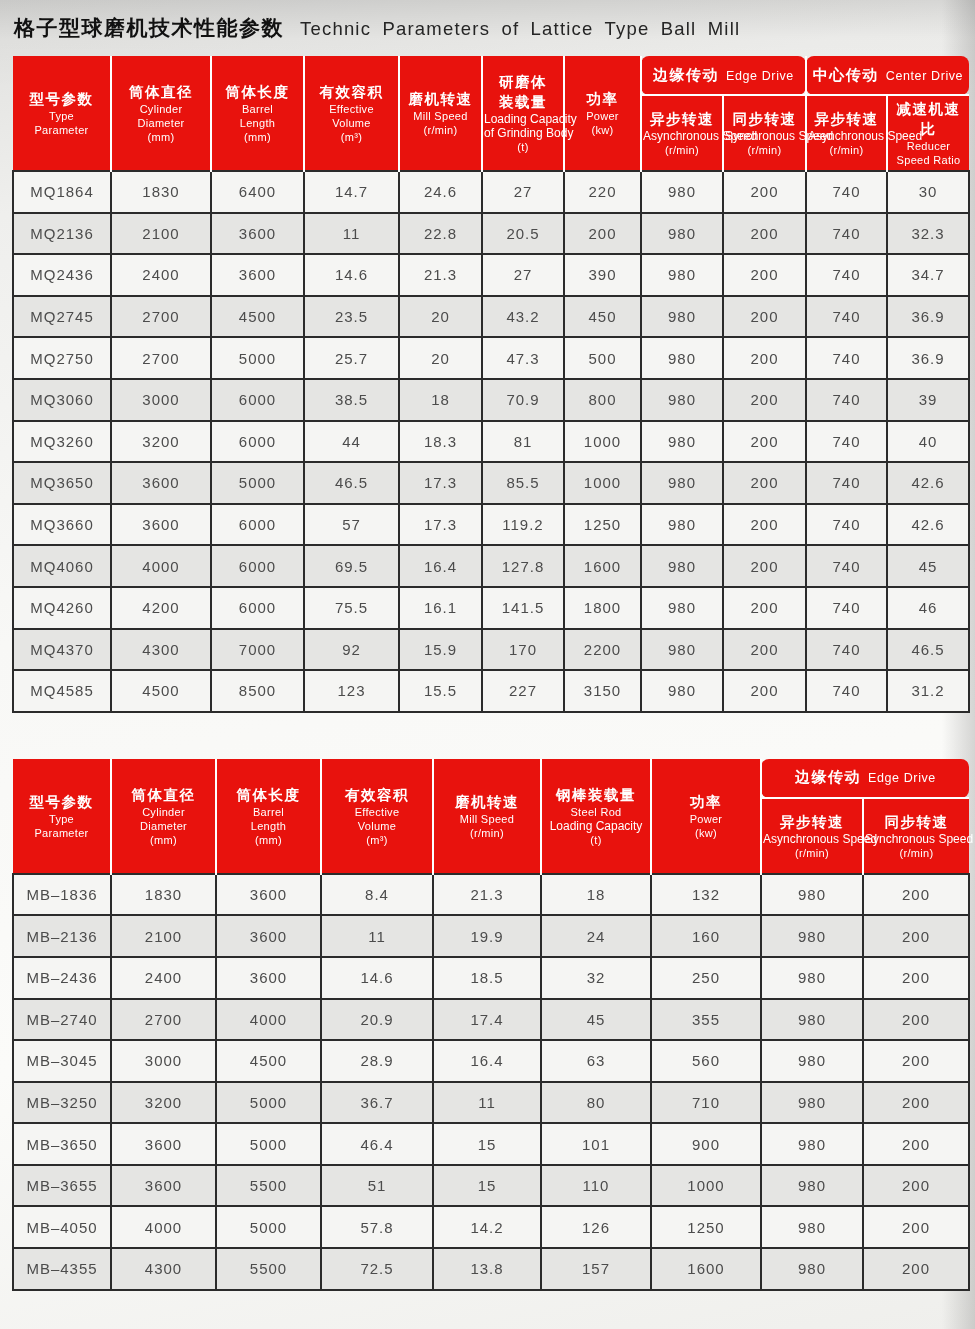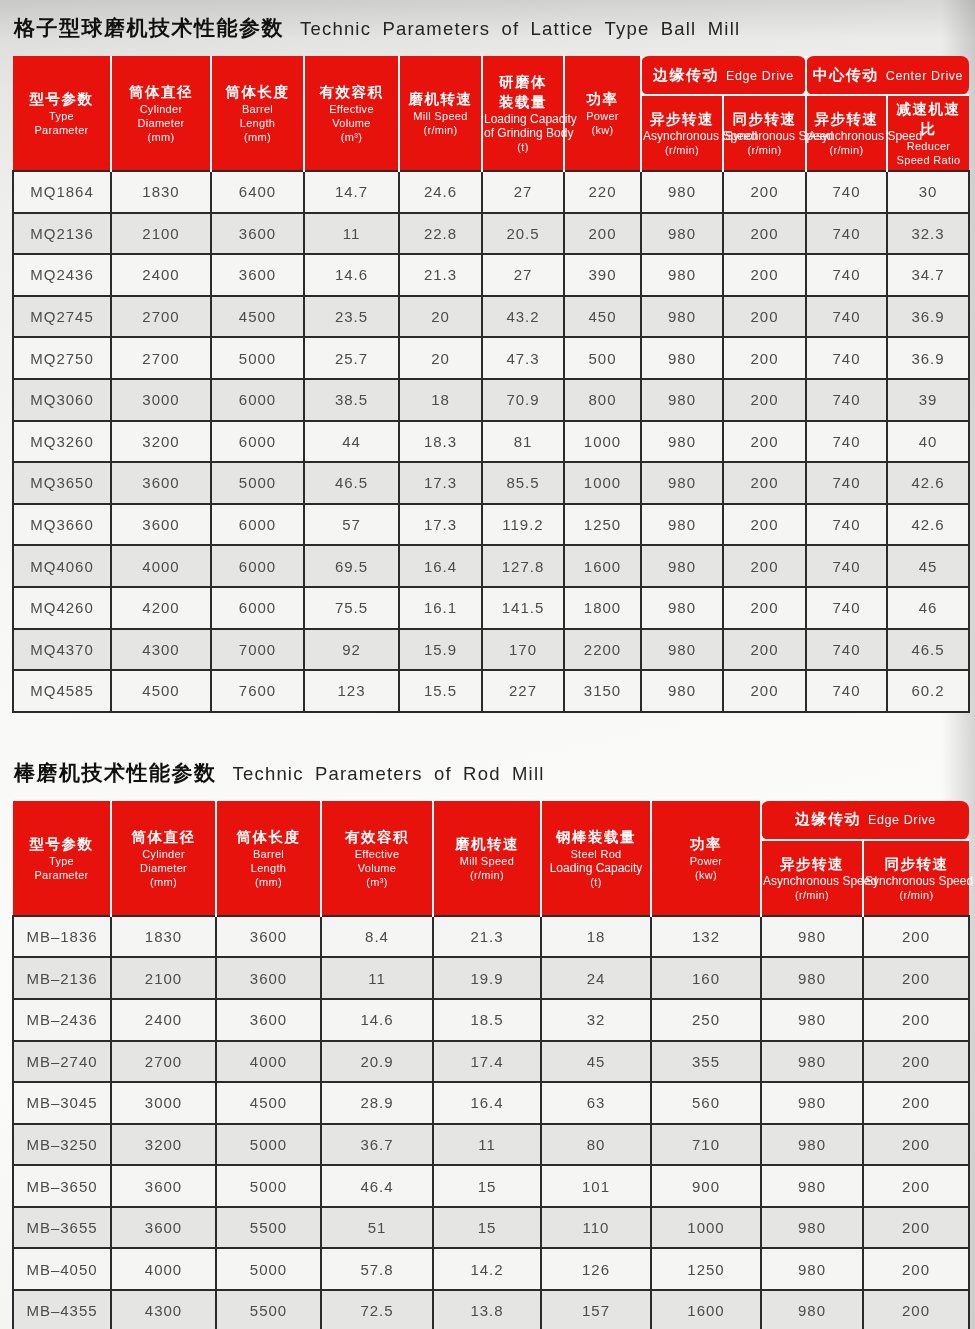--- a/index.html
+++ b/index.html
@@ -291,39 +291,35 @@
             <td>170</td>
             <td>2200</td>
             <td>980</td>
             <td>200</td>
             <td>740</td>
             <td>46.5</td>
           </tr>
           <tr>
             <td class="model">MQ4585</td>
             <td>4500</td>
-            <td>7600</td>
+            <td>8500</td>
             <td>123</td>
             <td>15.5</td>
             <td>227</td>
             <td>3150</td>
             <td>980</td>
             <td>200</td>
             <td>740</td>
-            <td>60.2</td>
+            <td>31.2</td>
           </tr>
         </tbody>
       </table>
   </section>
 
   <section class="block block2">
-    <h2 class="ttl">
-      <span class="ttl-zh">棒磨机技术性能参数</span>
-      <span class="ttl-en">Technic Parameters of Rod Mill</span>
-    </h2>
     <table class="ptable">
         <colgroup>
           <col style="width: 98px;">
           <col style="width: 105px;">
           <col style="width: 105px;">
           <col style="width: 112px;">
           <col style="width: 108px;">
           <col style="width: 110px;">
           <col style="width: 110px;">
           <col style="width: 102px;">

